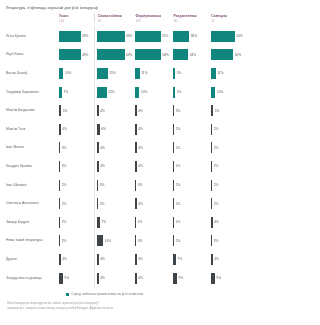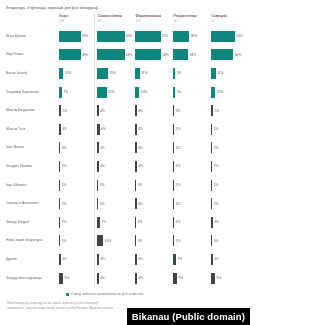--- a/index.html
+++ b/index.html
@@ -492,14 +492,13 @@
   <div class="legend">
     <span class="legend-swatch"></span>
     <span class="legend-text">Сярод найбольш упамінаемых ва ўсіх сегментах</span>
   </div>
 
   <div class="footnote">
     <p>Якую беларускую літаратуру вы бы назвалі агульнай для ўсіх беларусаў?</p>
     <p>назваюць імя′, каторыя на ваш погляд, знаюць у любой Беларусі. Адкрытае пытанне.</p>
   </div>
 
-  <div class="watermark">Bikanau (Public domain)</div>
 </div>
 
 </body></html>

